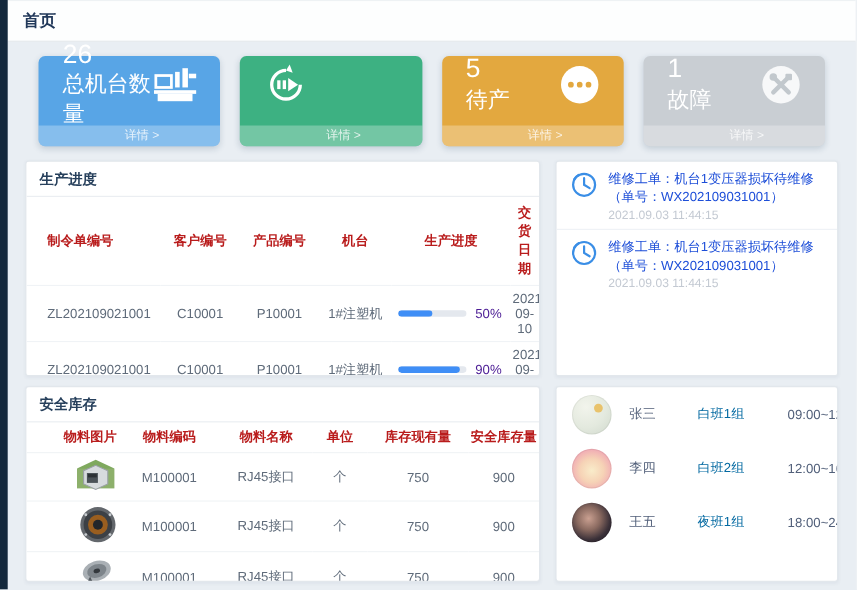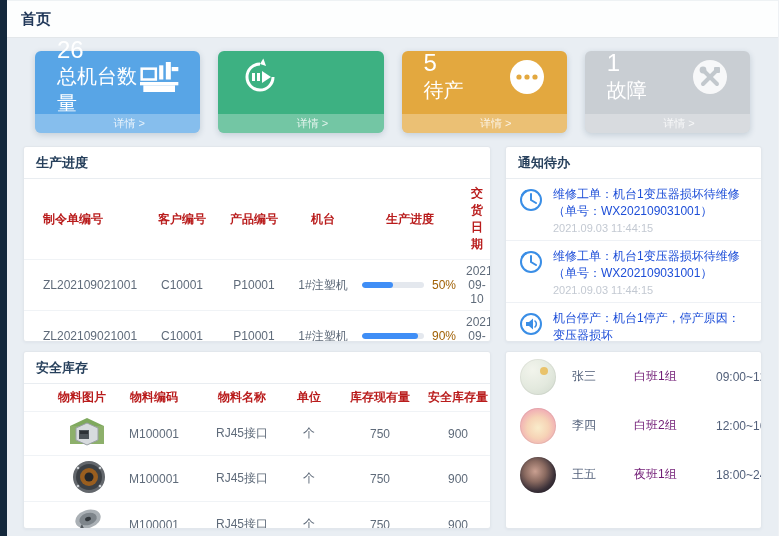--- a/index.html
+++ b/index.html
@@ -48,21 +48,21 @@
   table { border-collapse:collapse; width:100%; table-layout:fixed; }
   th { font-size:12px; font-weight:bold; color:#b91c1c; text-align:center; padding:6px 2px;font-family:Liberation Serif, serif; }
   td { font-size:12px; color:#5f6b7a; text-align:center; padding:4px 2px; border-top:1px solid #f0f3f6; }
   .prod-table th, .prod-table td { height:27px; }
   .col-order { width:122px; text-align:left; padding-left:19px; }
   .col-cust { width:72px; } .col-prod { width:72px; } .col-mach { width:66px; }
   .col-prog { width:108px; } .col-date { width:auto; }
   .progress-cell { display:flex; align-items:center; justify-content:flex-start; padding-left:4px; }
   .progress-track { width:62px; height:6px; border-radius:3px; background:#e4e8ee; overflow:hidden; }
   .progress-fill { height:100%; background:#3f8ef6; border-radius:3px; }
-  .progress-label { margin-left:8px; font-size:12px; color:#a16207; }
+  .progress-label { margin-left:8px; font-size:12px; color:#4c1d95; }
 
   
   .notif-item { display:flex; padding:7px 12px 6px 12px; border-bottom:1px solid #eef1f5; }
   .notif-item:last-child { border-bottom:none; }
   .notif-icon { flex:0 0 26px; height:26px; margin-right:9px; margin-top:1px; }
   .notif-body { flex:1; min-width:0; }
   .notif-text { font-size:12px; color:#1d4ed8; line-height:1.45; }
   .notif-time { font-size:11px; color:#c3c9d2; margin-top:1px; }
 
   
@@ -74,21 +74,21 @@
   .mat-img { display:inline-block; vertical-align:middle; }
 
   
   .staff-row { display:flex; align-items:center; height:49px; padding:0 14px; }
   .staff-avatar { width:36px; height:36px; border-radius:50%; flex:0 0 36px; box-shadow:0 0 0 1px rgba(0,0,0,.05) inset; }
   .avatar-1 { background:radial-gradient(circle at 35% 30%, #f2f4ec 0%, #e3e9de 55%, #cfd8cc 100%); }
   .avatar-1::after { content:""; display:block; width:8px; height:8px; margin:8px 0 0 20px; border-radius:50%; background:#e8b84d; opacity:.8; }
   .avatar-2 { background:radial-gradient(circle at 50% 55%, #f9ecca 0%, #f6d3b6 40%, #f0a9b4 75%, #ea8fa2 100%); }
   .avatar-3 { background:radial-gradient(circle at 42% 40%, #caa091 0%, #8a6a60 35%, #3a3038 65%, #17121a 100%); }
   .staff-name { flex:0 0 62px; margin-left:16px; font-size:12px; color:#52607a; }
-  .staff-shift { flex:0 0 82px; font-size:12px; color:#701a75; }
+  .staff-shift { flex:0 0 82px; font-size:12px; color:#0369a1; }
   .staff-time { flex:1; font-size:12px; color:#52607a; }
 </style>
 </head>
 <body>
 
 <div class="sidebar-sliver"></div>
 
 <div class="main">
   <div class="topbar">
     <span class="page-title">首页</span>
@@ -218,21 +218,20 @@
                   </div>
                 </td>
               <td>2021-09-10</td>
             </tr>
 
           </tbody>
         </table>
       </div>
 
       <div class="panel panel-right">
-        <div class="panel-title">通知待办</div>
 
         <div class="notif-item">
           <div class="notif-icon">
             <svg width="26" height="26" viewBox="0 0 26 26">
                 <circle cx="13" cy="13" r="10" fill="none" stroke="#3a8ee6" stroke-width="2"></circle>
                 <path d="M13 7 v6 l5 3" fill="none" stroke="#3a8ee6" stroke-width="2" stroke-linecap="round"></path>
                 <path d="M4 8 A10 10 0 0 1 8 4" fill="none" stroke="#3a8ee6" stroke-width="2" stroke-linecap="round"></path>
               </svg>
           </div>
           <div class="notif-body">
@@ -248,33 +247,20 @@
                 <path d="M13 7 v6 l5 3" fill="none" stroke="#3a8ee6" stroke-width="2" stroke-linecap="round"></path>
                 <path d="M4 8 A10 10 0 0 1 8 4" fill="none" stroke="#3a8ee6" stroke-width="2" stroke-linecap="round"></path>
               </svg>
           </div>
           <div class="notif-body">
             <div class="notif-text">维修工单：机台1变压器损坏待维修（单号：WX202109031001）</div>
             <div class="notif-time">2021.09.03 11:44:15</div>
           </div>
         </div>
 
-        <div class="notif-item">
-          <div class="notif-icon">
-            <svg width="26" height="26" viewBox="0 0 26 26">
-                <circle cx="13" cy="13" r="10" fill="none" stroke="#3a8ee6" stroke-width="2"></circle>
-                <path d="M8 11 h3 l4 -3.5 v11 l-4 -3.5 h-3 z" fill="#3a8ee6"></path>
-                <path d="M17 10 a4 4 0 0 1 0 6" fill="none" stroke="#3a8ee6" stroke-width="1.6" stroke-linecap="round"></path>
-              </svg>
-          </div>
-          <div class="notif-body">
-            <div class="notif-text">机台停产：机台1停产，停产原因：变压器损坏</div>
-
-          </div>
-        </div>
 
       </div>
     </div>
 
     <div class="panels-row row2">
 
       <div class="panel panel-left">
         <div class="panel-title">安全库存</div>
         <table class="inv-table">
           <thead>

